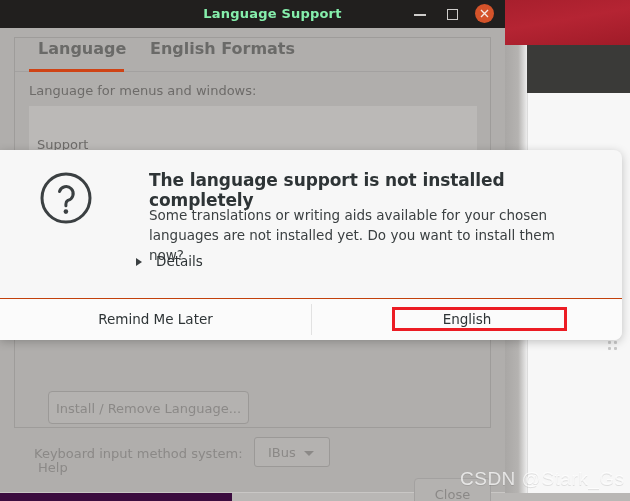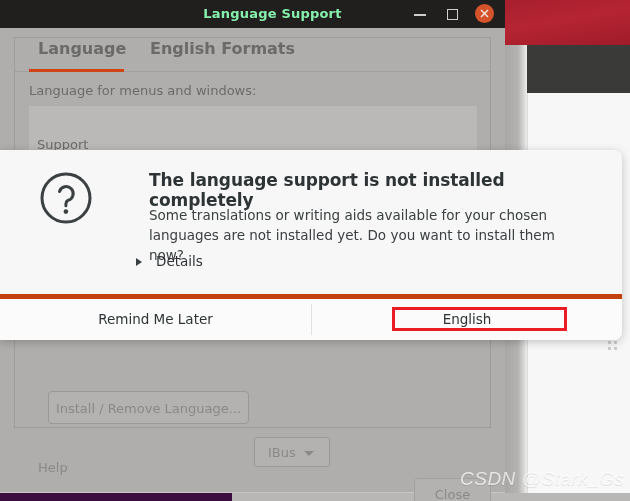--- a/index.html
+++ b/index.html
@@ -362,21 +362,21 @@
     border-left: 6px solid #3b4042;
   }
   #dlg-details-label { position: absolute; left: 20px; top: 0; text-align: right; }
 
   #dlg-buttons {
     position: absolute;
     left: 0;
     bottom: 0;
     width: 100%;
     height: 41px;
-    border-top: 5px solid #c2410c;
+    border-top: 1px solid #c2410c;
     background: #fbfbfb;
   }
   .dlg-btn {
     position: absolute;
     top: 0;
     height: 41px;
     line-height: 41px;
     text-align: center;
     font-size: 13.5px;
     color: #2e3436;
@@ -404,21 +404,20 @@
   #watermark {
     position: absolute;
     left: 460px;
     top: 468px;
     font-size: 19px;
     font-family: "Liberation Sans", sans-serif;
     color: rgba(255,255,255,.72);
     text-shadow: 0 1px 0 rgba(0,0,0,.10);
     white-space: nowrap;
     letter-spacing: .5px;
-    font-style: italic;
   }
 </style>
 </head>
 <body>
 
 <div id="desktop">
 
   <div id="bg-window">
     <div id="bg-window-red"></div>
     <div id="bg-window-leftedge"></div>
@@ -465,20 +464,21 @@
       </div>
 
       <div id="ls-label-langmenus">Language for menus and windows:</div>
 
       <div id="ls-list">
         <div class="ls-list-item" id="ls-item-1">Support</div>
       </div>
 
       <div id="btn-install-remove">Install / Remove Language...</div>
 
+      <div id="lbl-kbd">Keyboard input method system:</div>
 
       <div id="sel-ibus">
         <span id="sel-ibus-label">IBus</span>
         <span id="sel-ibus-arrow"></span>
       </div>
     </div>
 
     <div id="btn-help">Help</div>
     <div id="btn-close">Close</div>
   </div>

